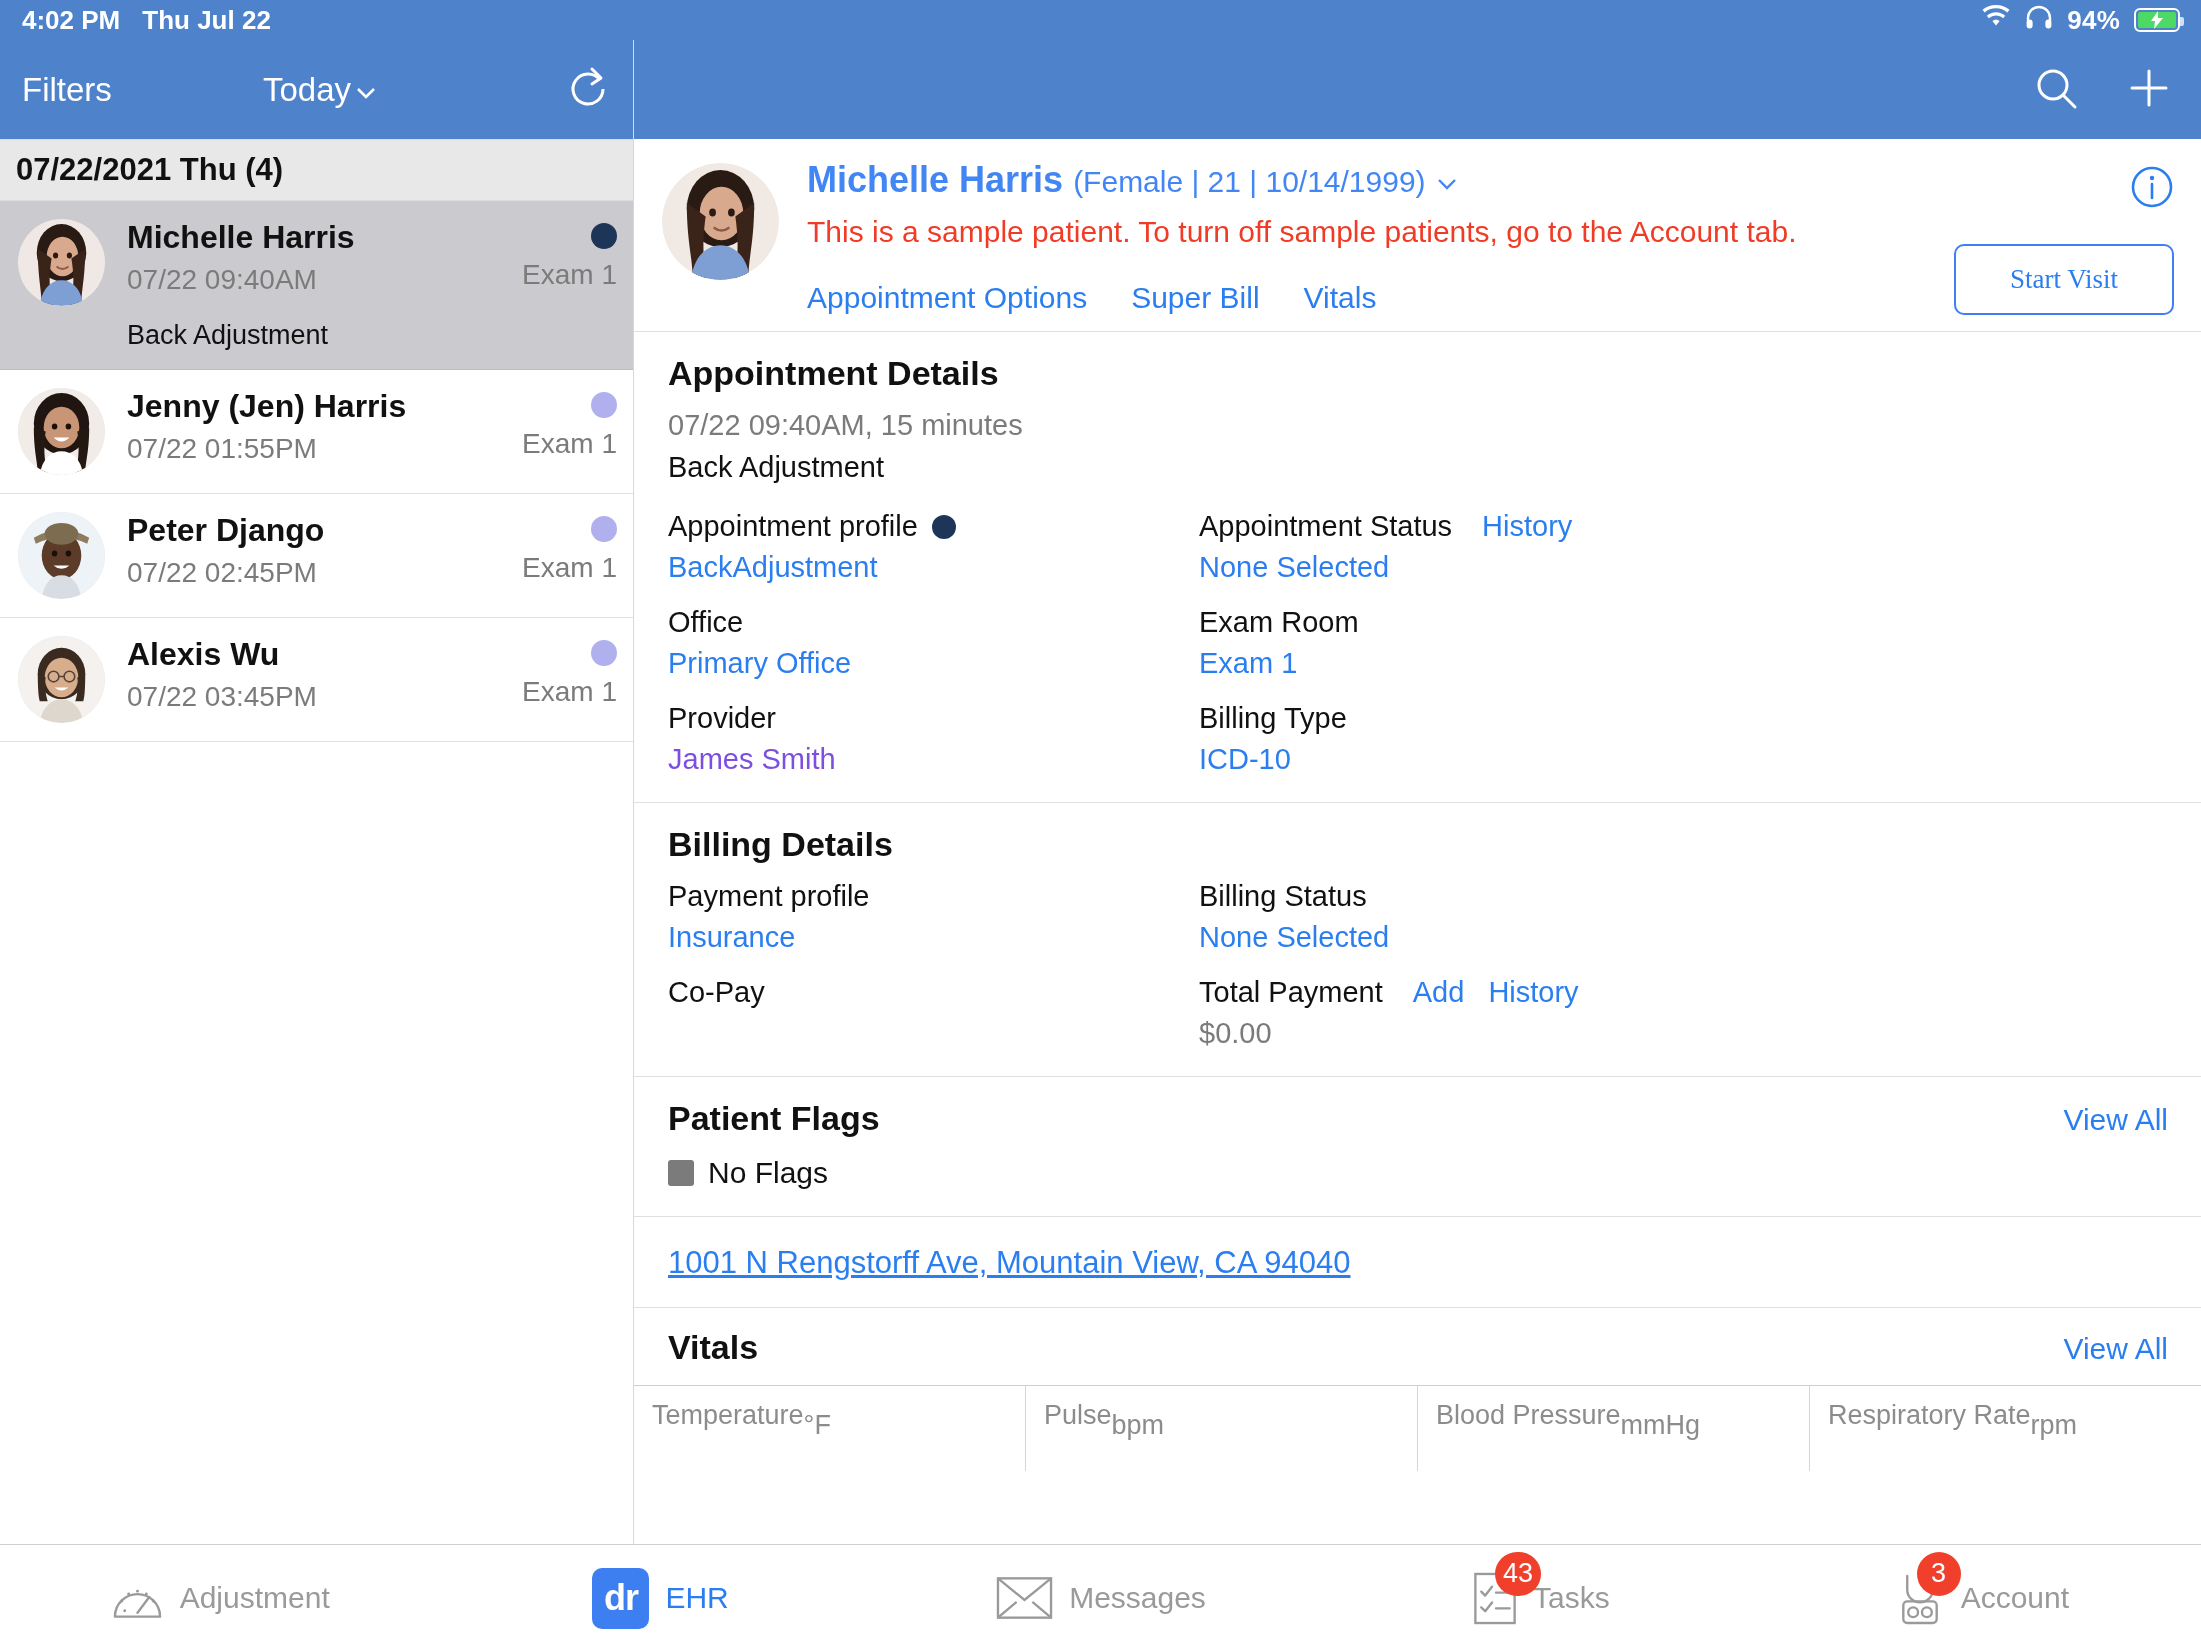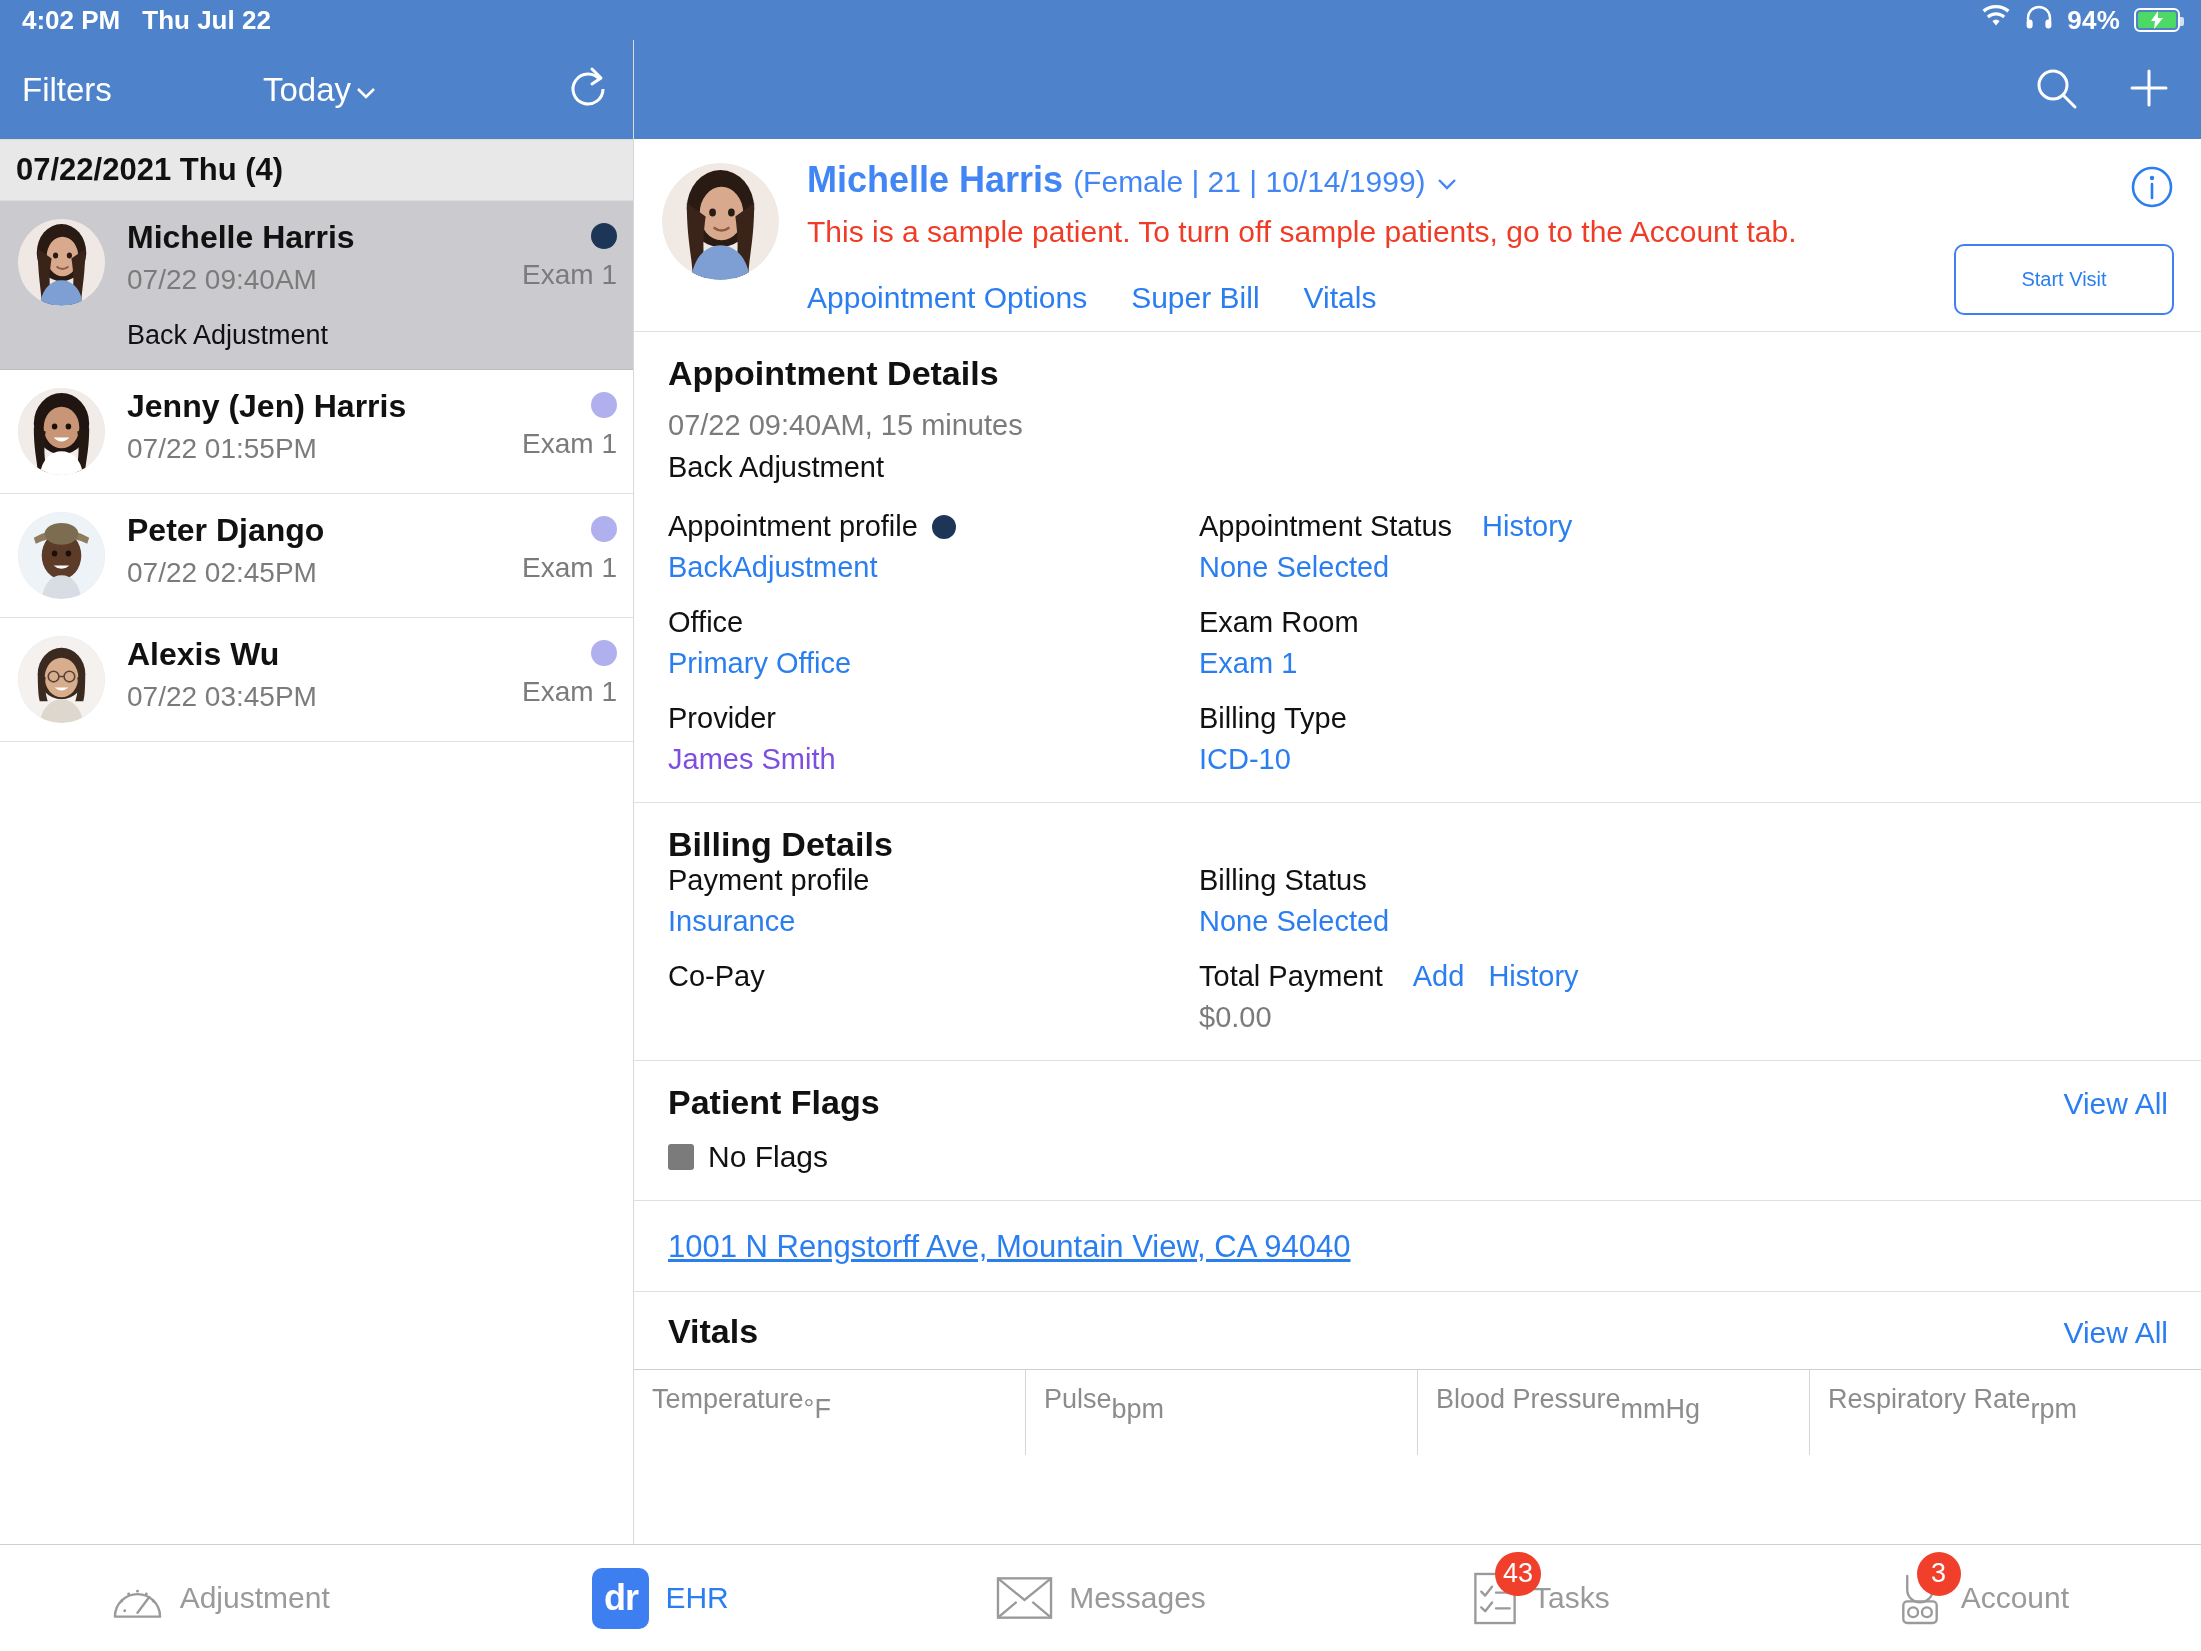--- a/index.html
+++ b/index.html
@@ -96,21 +96,21 @@
   .p-name { font-size: 36px; font-weight: 700; color: #4285f4; }
   .p-demo { font-size: 30px; color: #4285f4; }
   .p-chev { color: #4285f4; }
   .p-sample { font-size: 30px; color: #f03c26; margin-top: 14px; }
   .p-links { margin-top: 32px; display: flex; gap: 44px; }
   .p-links a { font-size: 30px; color: #2a7ef0; text-decoration: none; }
   .info-ico { position: absolute; right: 28px; top: 26px; }
   .start-visit {
     position: absolute; right: 28px; bottom: 16px; width: 220px; height: 71px;
     border: 2px solid #3d80f5; border-radius: 10px; background: #fff; color: #2a7ef0;
-    font-size: 20px; font-family: Liberation Sans, sans-serif;
+    font-size: 27px; font-family: Liberation Serif, serif;
     display: flex; align-items: center; justify-content: center; cursor: pointer;
   }
 
   .content { flex: 1; overflow: hidden; }
   .section { padding: 22px 34px 26px 34px; border-bottom: 1px solid #e0e0e0; }
   .sec-title { font-size: 34px; font-weight: 700; color: #111; }
   .sec-head { display: flex; align-items: baseline; }
   .sec-head .viewall { margin-left: auto; font-size: 30px; color: #2a7ef0; text-decoration: none; }
 
   .appt-sub { font-size: 29px; color: #7b7b7b; margin-top: 16px; }
@@ -463,21 +463,21 @@
               <div class="fld-label">
                 <span>Billing Type</span>
               </div>
               <div class="fld-value">ICD-10</div>
             </div>
           </div>
         </div>
 
         <div class="section">
           <div class="sec-title">Billing Details</div>
-          <div class="grid2" style="margin-top:0">
+          <div class="grid2" style="margin-top:16px">
             <div class="fld">
               <div class="fld-label">
                 <span>Payment profile</span>
               </div>
               <div class="fld-value">Insurance</div>
             </div>
             <div class="fld">
               <div class="fld-label">
                 <span>Billing Status</span>
               </div>

